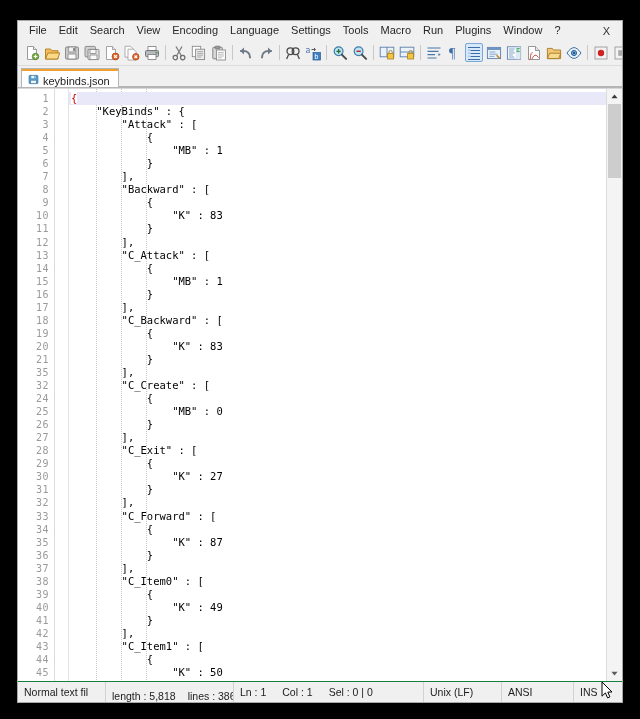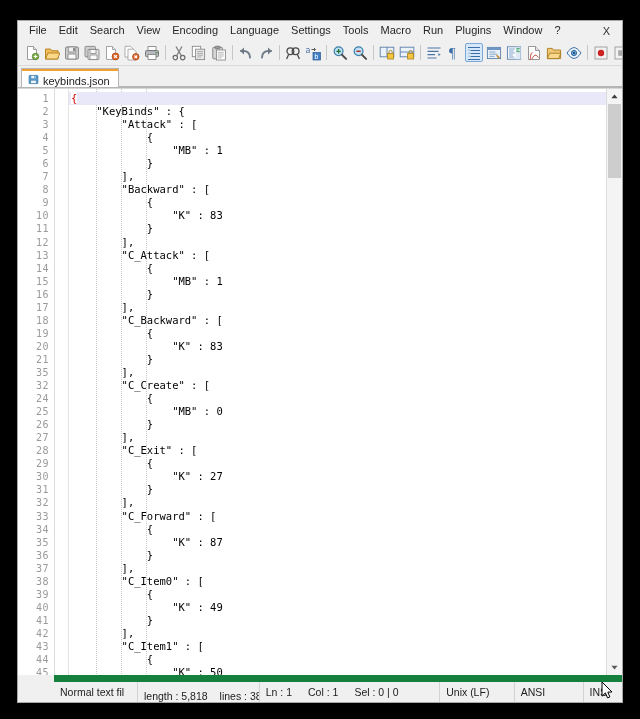--- a/index.html
+++ b/index.html
@@ -210,24 +210,23 @@
     background: #cdcdcd;
   }
 
   
   .statusbar {
     height: 20px;
     flex: 0 0 20px;
     background: #f0f0f0;
     display: flex;
     align-items: center;
-    border-top: 7px solid #15803d;
+    border-top: 1px solid #15803d;
     font-size: 10.5px;
     color: #1c1c1c;
-    margin-left: 36px;
   }
   .sb-cell {
     height: 100%;
     display: flex;
     align-items: center;
     padding: 0 6px;
     box-sizing: border-box;
     border-right: 1px solid #d2d2d2;
     white-space: nowrap;
     overflow: hidden;

